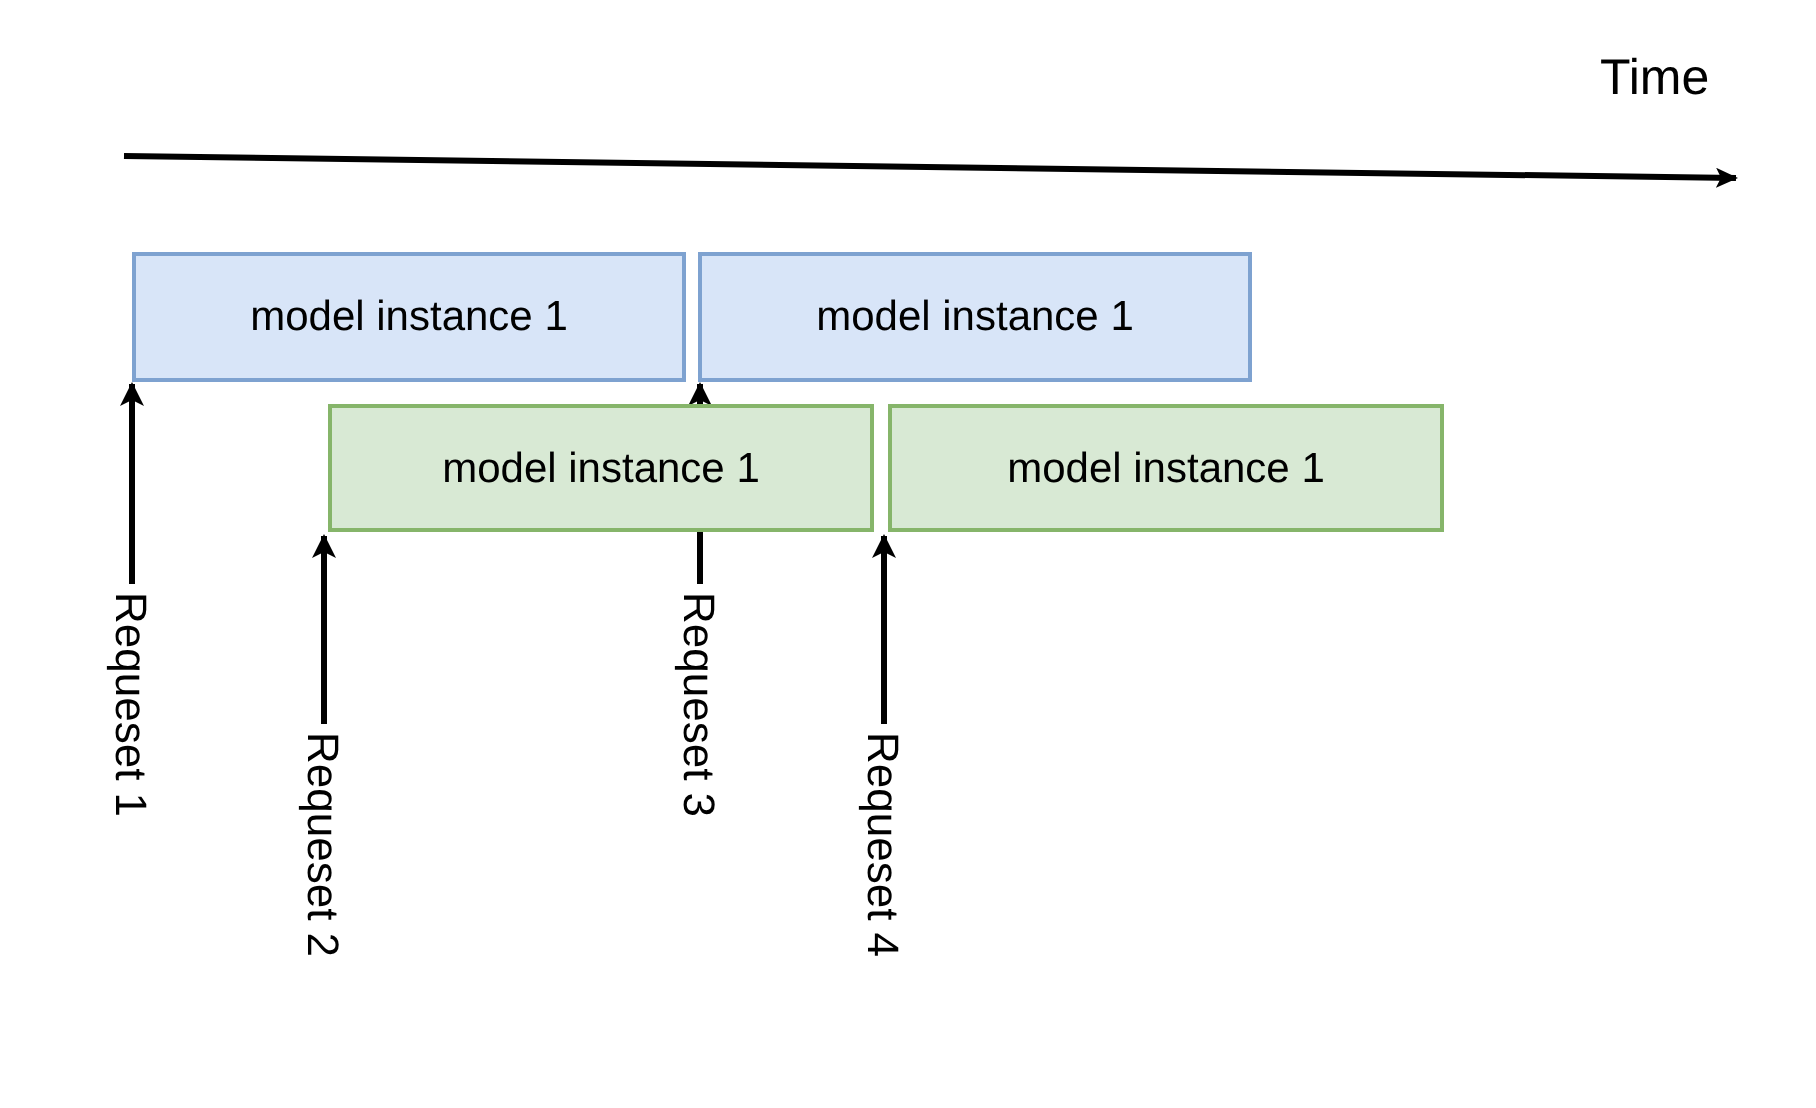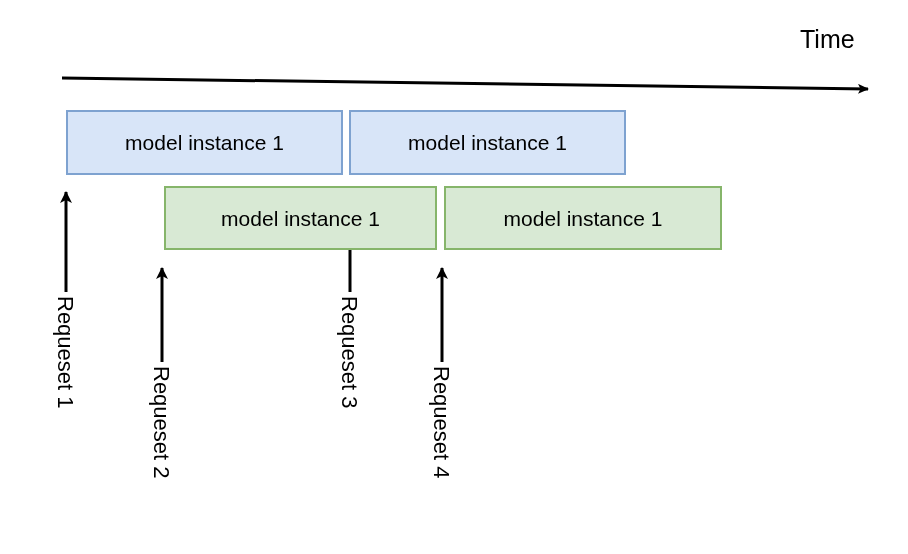--- a/index.html
+++ b/index.html
@@ -33,20 +33,21 @@
     position: absolute;
     box-sizing: border-box;
     display: flex;
     align-items: center;
     justify-content: center;
     font-size: 21px;
     line-height: 1;
     letter-spacing: 0px;
     white-space: nowrap;
     color: #000000;
+    margin-top: 16px;
   }
   .box.blue {
     background: #d8e5f8;
     border: 2px solid #7ea2d0;
   }
   .box.green {
     background: #d8e9d4;
     border: 2px solid #86b56a;
   }
   .vlabel {

